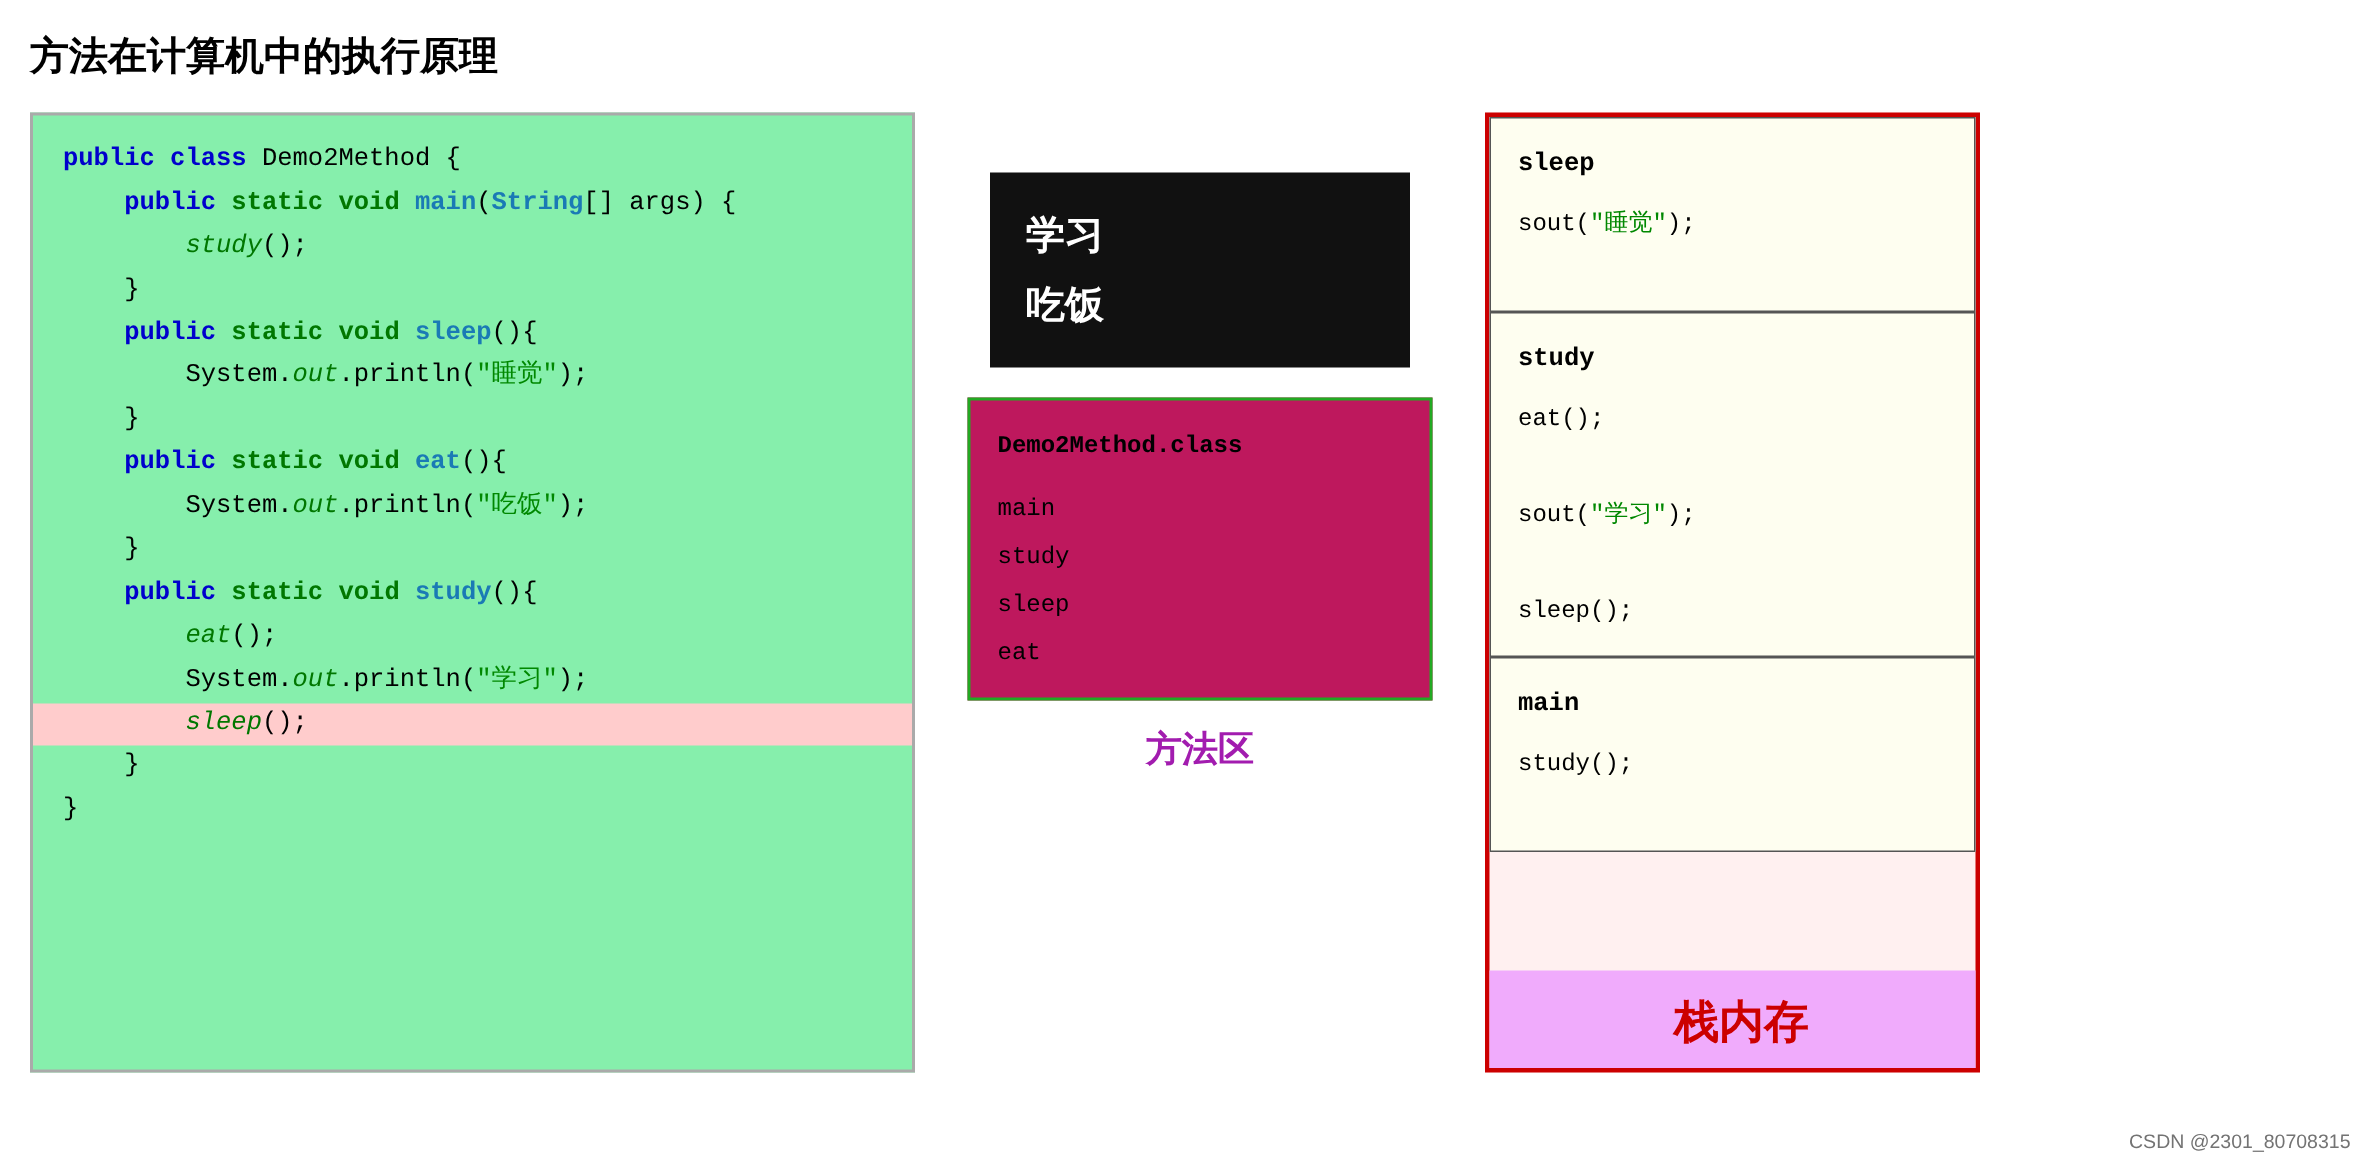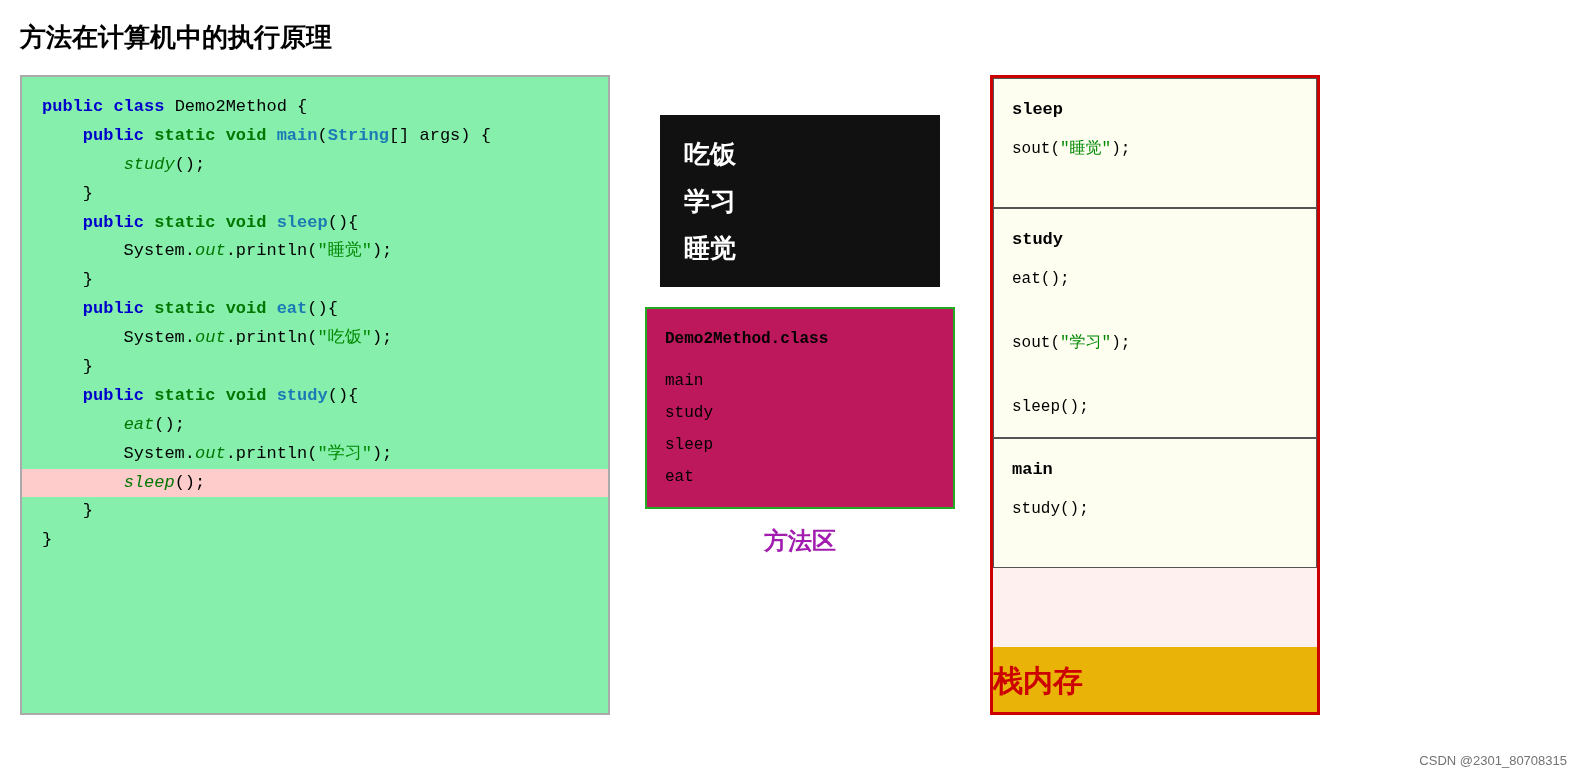--- a/index.html
+++ b/index.html
@@ -125,22 +125,23 @@
       font-size: 17px;
       color: #000;
       font-weight: bold;
       margin-bottom: 6px;
     }
     .stack-label {
       color: #cc0000;
       font-size: 30px;
       font-family: 'Microsoft YaHei', sans-serif;
       font-weight: bold;
-      padding: 14px 0 10px 0;
-      background: #eab308;
+      text-align: center;
+      padding: 14px 0 10px 12px;
+      background: #f0abfc;
     }
     .csdn-watermark {
       position: absolute;
       bottom: 8px;
       right: 8px;
       font-size: 13px;
       color: #737373;
       font-family: Arial, sans-serif;
     }
   </style>
@@ -172,23 +173,22 @@
     <span class="code-line">        System.<span class="method-call">out</span>.println(<span class="string">"学习"</span>);</span>
     <span class="code-line highlight-line">        <span class="method-call">sleep</span>();</span>
     <span class="code-line"></span>
     <span class="code-line">    }</span>
     <span class="code-line">}</span>
   </div>
 
   <div class="middle-section">
 
     <div class="output-box">
+      <span>学习</span>
       <span>吃饭</span>
-      <span>学习</span>
-      <span>睡觉</span>
     </div>
 
     <div class="method-area-container">
       <div class="method-area-box">
         <div style="font-weight:bold;margin-bottom:10px;">Demo2Method.class</div>
         <div>
           <div>main</div>
           <div>study</div>
           <div>sleep</div>
           <div>eat</div>

